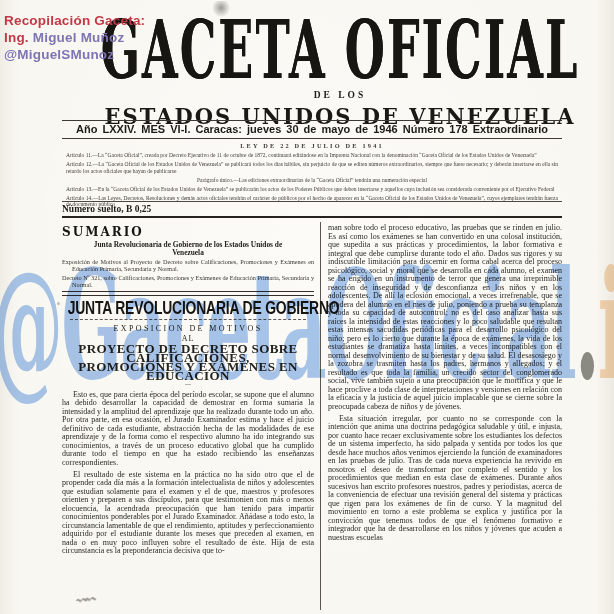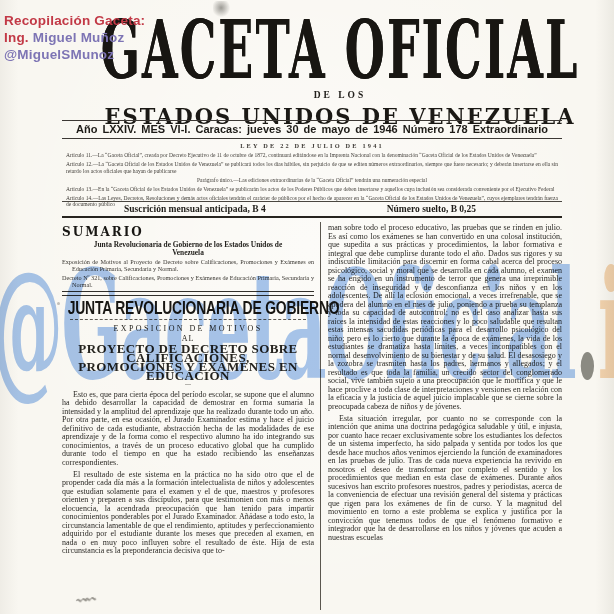--- a/index.html
+++ b/index.html
@@ -119,21 +119,20 @@
   <div class="lawblock">
     <div class="law-heading">LEY DE 22 DE JULIO DE 1941</div>
     <p>Artículo 11.—La “Gaceta Oficial”, creada por Decreto Ejecutivo de 11 de octubre de 1872, continuará editándose en la Imprenta Nacional con la denominación “Gaceta Oficial de los Estados Unidos de Venezuela”</p>
     <p>Artículo 12.—La “Gaceta Oficial de los Estados Unidos de Venezuela” se publicará todos los días hábiles, sin perjuicio de que se editen números extraordinarios, siempre que fuere necesario; y deberán insertarse en ella sin retardo los actos oficiales que hayan de publicarse</p>
     <p class="center">Parágrafo único.—Las ediciones extraordinarias de la “Gaceta Oficial” tendrán una numeración especial</p>
     <p>Artículo 13.—En la “Gaceta Oficial de los Estados Unidos de Venezuela” se publicarán los actos de los Poderes Públicos que deben insertarse y aquellos cuya inclusión sea considerada conveniente por el Ejecutivo Federal</p>
     <p>Artículo 14.—Las Leyes, Decretos, Resoluciones y demás actos oficiales tendrán el carácter de públicos por el hecho de aparecer en la “Gaceta Oficial de los Estados Unidos de Venezuela”, cuyos ejemplares tendrán fuerza de documento público</p>
   </div>
 
   <div class="pricebar">
-    <span class="left">Suscrición mensual anticipada, B 4</span>
     <span class="right">Número suelto, B 0,25</span>
   </div>
 
   <div class="columns">
 
     <div class="col-left">
       <div class="sumario-title">SUMARIO</div>
       <div class="sumario-org">Junta Revolucionaria de Gobierno de los Estados Unidos de Venezuela</div>
       <div class="sumario-item">Exposición de Motivos al Proyecto de Decreto sobre Calificaciones, Promociones y Exámenes en Educación Primaria, Secundaria y Normal.</div>
       <div class="sumario-item">Decreto Nº 321, sobre Calificaciones, Promociones y Exámenes de Educación Primaria, Secundaria y Normal.</div>

